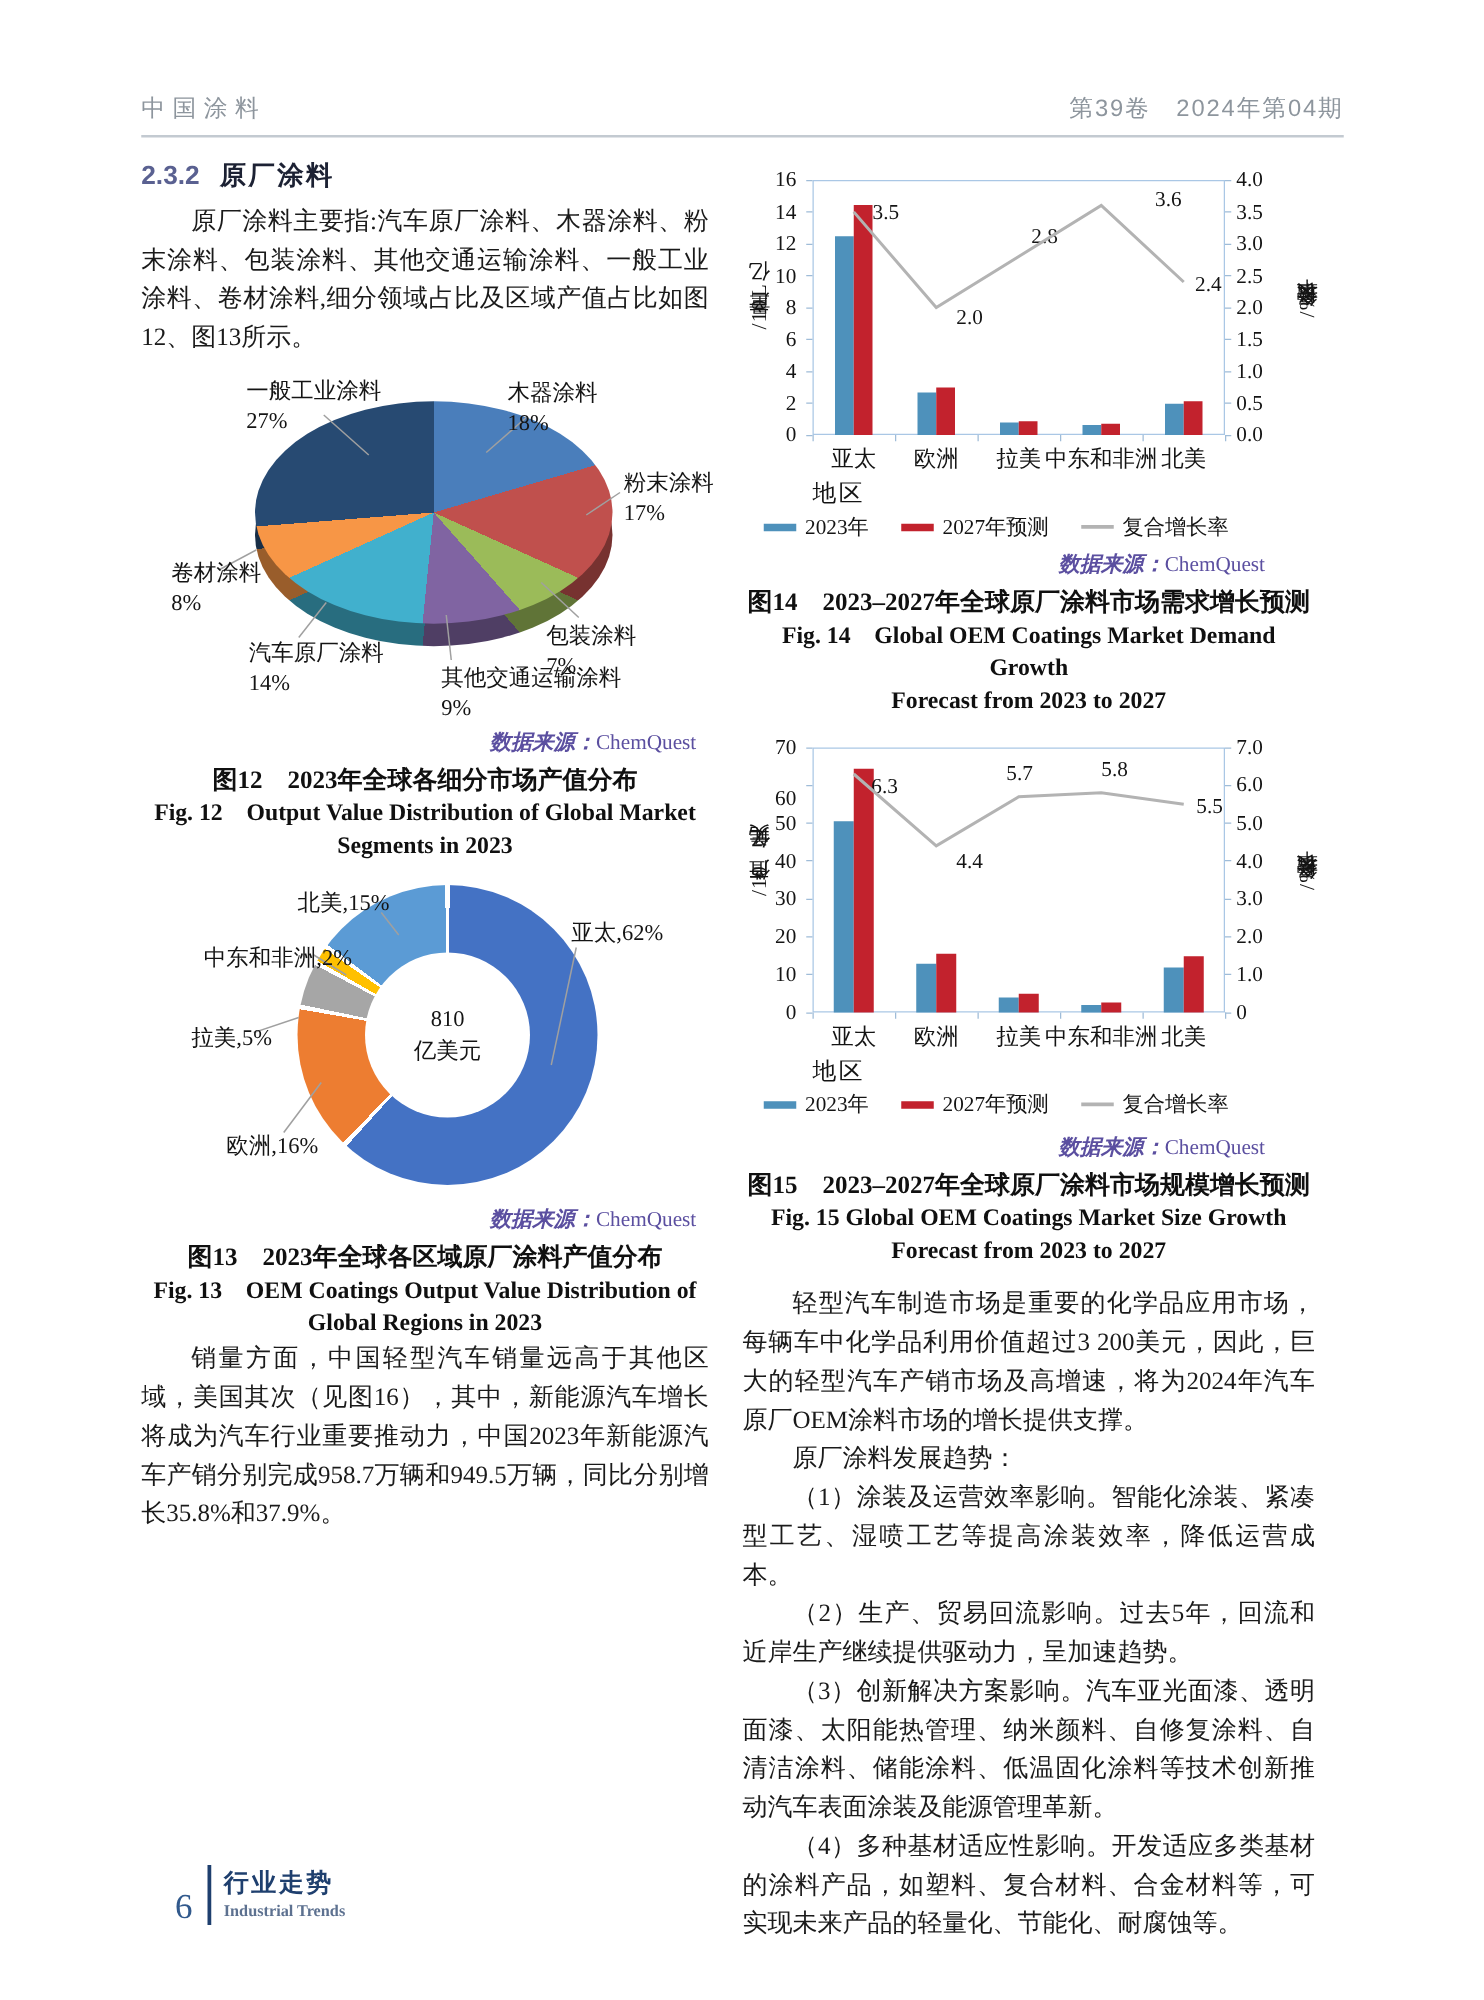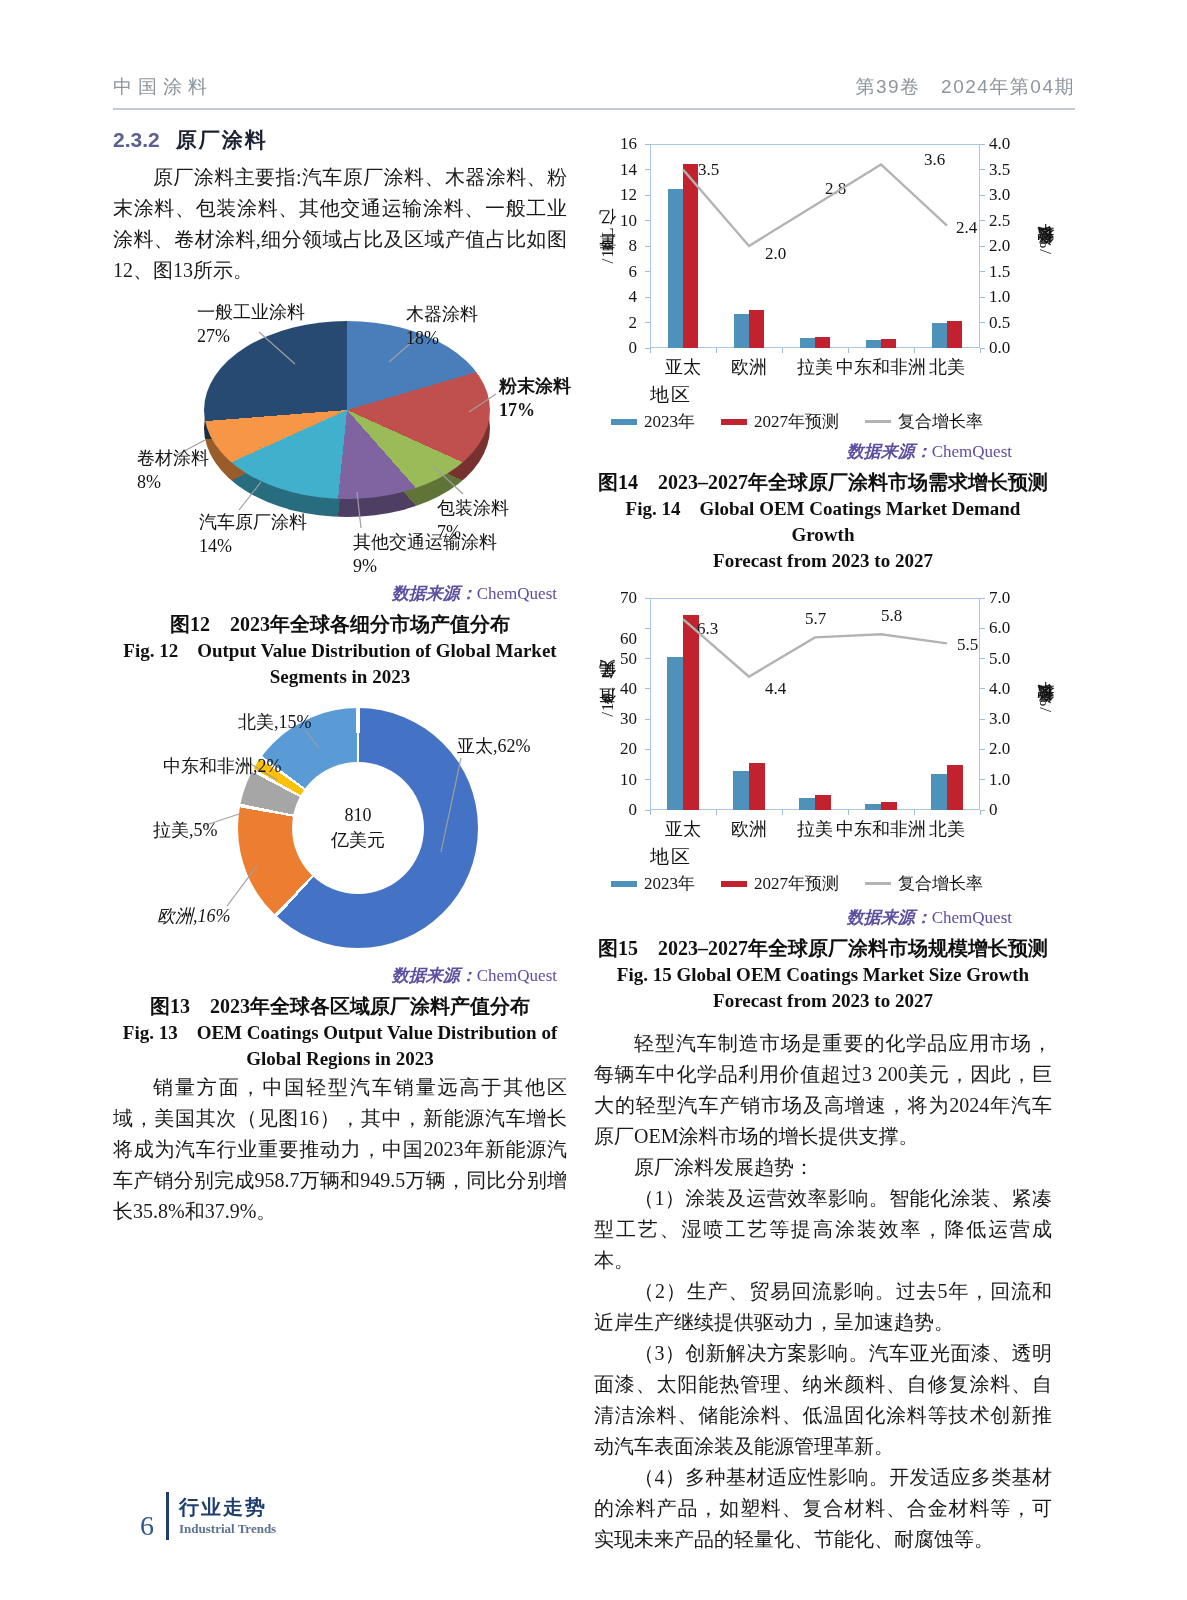--- a/index.html
+++ b/index.html
@@ -90,21 +90,21 @@
         <line x1="350" y1="196" x2="320" y2="168" stroke="#a0a0a0" stroke-width="1.2"></line>
         <line x1="248" y1="230" x2="244" y2="194" stroke="#a0a0a0" stroke-width="1.2"></line>
         <line x1="126" y1="212" x2="148" y2="184" stroke="#a0a0a0" stroke-width="1.2"></line>
         <line x1="62" y1="158" x2="92" y2="142" stroke="#a0a0a0" stroke-width="1.2"></line>
         <line x1="146" y1="34" x2="182" y2="66" stroke="#a0a0a0" stroke-width="1.2"></line>
       </svg>
       <div class="plabel" style="left: 293px; top: 4px;">
         <div>木器涂料</div>
         <div>18%</div>
       </div>
-      <div class="plabel" style="left: 386px; top: 76px; font-weight: bold;">
+      <div class="plabel" style="left: 386px; top: 76px;">
         <div>粉末涂料</div>
         <div>17%</div>
       </div>
       <div class="plabel" style="left: 324px; top: 198px;">
         <div>包装涂料</div>
         <div>7%</div>
       </div>
       <div class="plabel" style="left: 240px; top: 232px;">
         <div>其他交通运输涂料</div>
         <div>9%</div>
@@ -136,21 +136,21 @@
         <div>亿美元</div>
       </div>
       <svg width="454" height="264" class="leadsvg" style="left: 0px; top: 0px; z-index: 2;">
         <line x1="348" y1="58" x2="328" y2="152" stroke="#a0a0a0" stroke-width="1.2"></line>
         <line x1="114" y1="206" x2="144" y2="166" stroke="#a0a0a0" stroke-width="1.2"></line>
         <line x1="90" y1="126" x2="126" y2="114" stroke="#a0a0a0" stroke-width="1.2"></line>
         <line x1="138" y1="64" x2="164" y2="80" stroke="#a0a0a0" stroke-width="1.2"></line>
         <line x1="192" y1="30" x2="206" y2="48" stroke="#a0a0a0" stroke-width="1.2"></line>
       </svg>
       <div class="plabel" style="left: 344px; top: 34px;">亚太,62%</div>
-      <div class="plabel" style="left: 44px; top: 204px; font-style: italic;">欧洲,16%</div>
+      <div class="plabel" style="left: 68px; top: 204px;">欧洲,16%</div>
       <div class="plabel" style="left: 40px; top: 118px;">拉美,5%</div>
       <div class="plabel" style="left: 50px; top: 54px;">中东和非洲,2%</div>
       <div class="plabel" style="left: 125px; top: 10px;">北美,15%</div>
     </div>
   <div class="src"><span class="src-zh">数据来源：</span><span class="src-en">ChemQuest</span></div>
   <div class="cap">
     <div class="cap-zh">图13　2023年全球各区域原厂涂料产值分布</div>
     <div class="cap-en">Fig. 13　OEM Coatings Output Value Distribution of</div>
     <div class="cap-en">Global Regions in 2023</div>
   </div>

